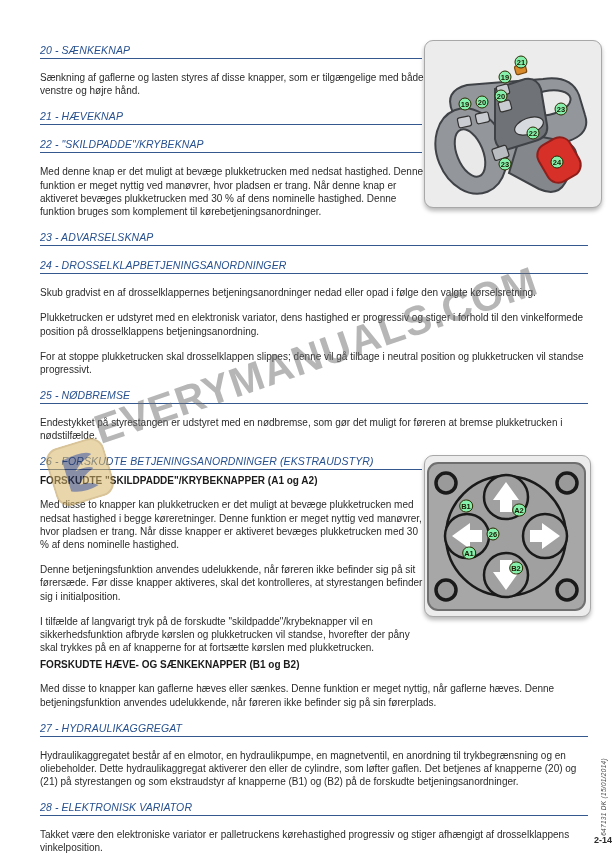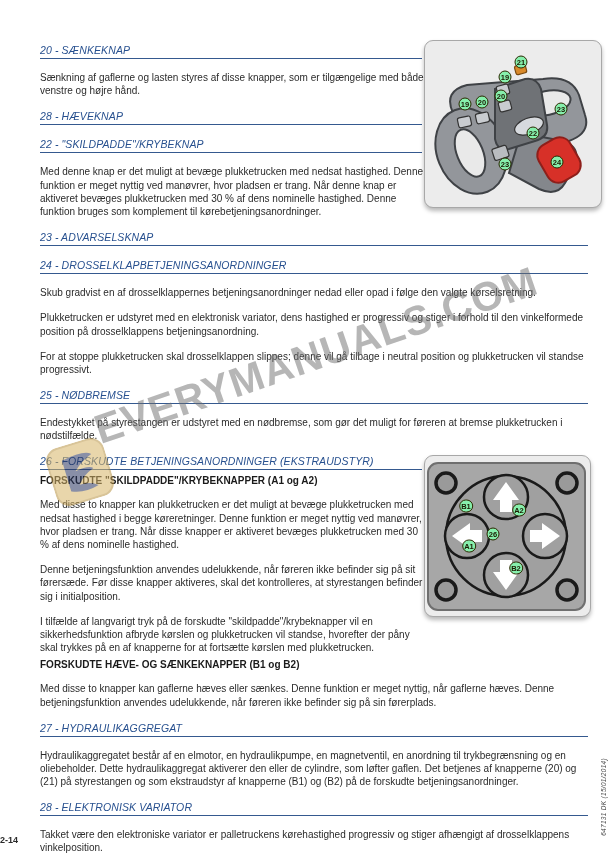--- a/index.html
+++ b/index.html
@@ -41,40 +41,40 @@
     font-size:41px;font-weight:bold;color:rgba(110,110,110,0.5);letter-spacing:1px;
     white-space:nowrap;pointer-events:none;z-index:30;
   }
   .watermark-logo{
     position:absolute;left:50px;top:442px;width:60px;height:60px;transform:rotate(-17deg);
     opacity:.55;z-index:30;pointer-events:none;
   }
 
   
   .footer-page{
-    position:absolute;left:0;right:0;bottom:19px;text-align:left;
+    position:absolute;left:0;right:0;bottom:19px;text-align:right;
     font-size:9px;font-weight:bold;color:#2b2b2b;
   }
   .side-code{
     position:absolute;right:5px;bottom:28px;writing-mode:vertical-rl;transform:rotate(180deg);
     font-size:6.5px;font-style:italic;color:#4a4a4a;letter-spacing:.3px;
   }
 </style>
 </head>
 <body>
 
 <div class="page">
 
   <div id="content">
       <section class="sec narrow">
         <h2 class="sec-head">20 - SÆNKEKNAP</h2>
         <p class="body-text">Sænkning af gaflerne og lasten styres af disse knapper, som er tilgængelige med både venstre og højre hånd.</p>
       </section>
       <section class="sec narrow">
-        <h2 class="sec-head">28 - HÆVEKNAP</h2>
+        <h2 class="sec-head">21 - HÆVEKNAP</h2>
       </section>
       <section class="sec narrow">
         <h2 class="sec-head">22 - "SKILDPADDE"/KRYBEKNAP</h2>
         <p class="body-text">Med denne knap er det muligt at bevæge plukketrucken med nedsat hastighed. Denne funktion er meget nyttig ved manøvrer, hvor pladsen er trang. Når denne knap er aktiveret bevæges plukketrucken med 30 % af dens nominelle hastighed. Denne funktion bruges som komplement til kørebetjeningsanordninger.</p>
       </section>
       <section class="sec">
         <h2 class="sec-head">23 - ADVARSELSKNAP</h2>
       </section>
       <section class="sec">
         <h2 class="sec-head">24 - DROSSELKLAPBETJENINGSANORDNINGER</h2>
@@ -164,21 +164,21 @@
         <path d="M81,26 L94,44 L87,44 L87,56 L75,56 L75,44 L68,44 Z"></path>
       </g>
       <use href="#arrUp" transform="rotate(90 81 80)"></use>
       <use href="#arrUp" transform="rotate(180 81 80)"></use>
       <use href="#arrUp" transform="rotate(270 81 80)"></use>
     </svg>
     <div class="fig-overlay" id="fig-pad-overlay">
         <div class="callout" style="left: 41px; top: 50px;">B1</div>
         <div class="callout" style="left: 94px; top: 54px;">A2</div>
         <div class="callout" style="left: 68px; top: 78px;">26</div>
-        <div class="callout" style="left: 44px; top: 90px;">A1</div>
+        <div class="callout" style="left: 44px; top: 97px;">A1</div>
         <div class="callout" style="left: 91px; top: 112px;">B2</div>
       </div>
   </div>
 
   <div class="watermark-logo">
     <svg width="60" height="60" viewBox="0 0 60 60">
       <rect x="1" y="1" width="58" height="58" rx="13" fill="#d8b568" stroke="#b99445" stroke-width="2"></rect>
       <path d="M16,14 Q40,10 46,16 Q34,20 26,28 Q40,26 44,30 Q32,34 26,42 Q38,42 44,48 Q28,52 16,46 Z" fill="#2a3560"></path>
     </svg>
   </div>

